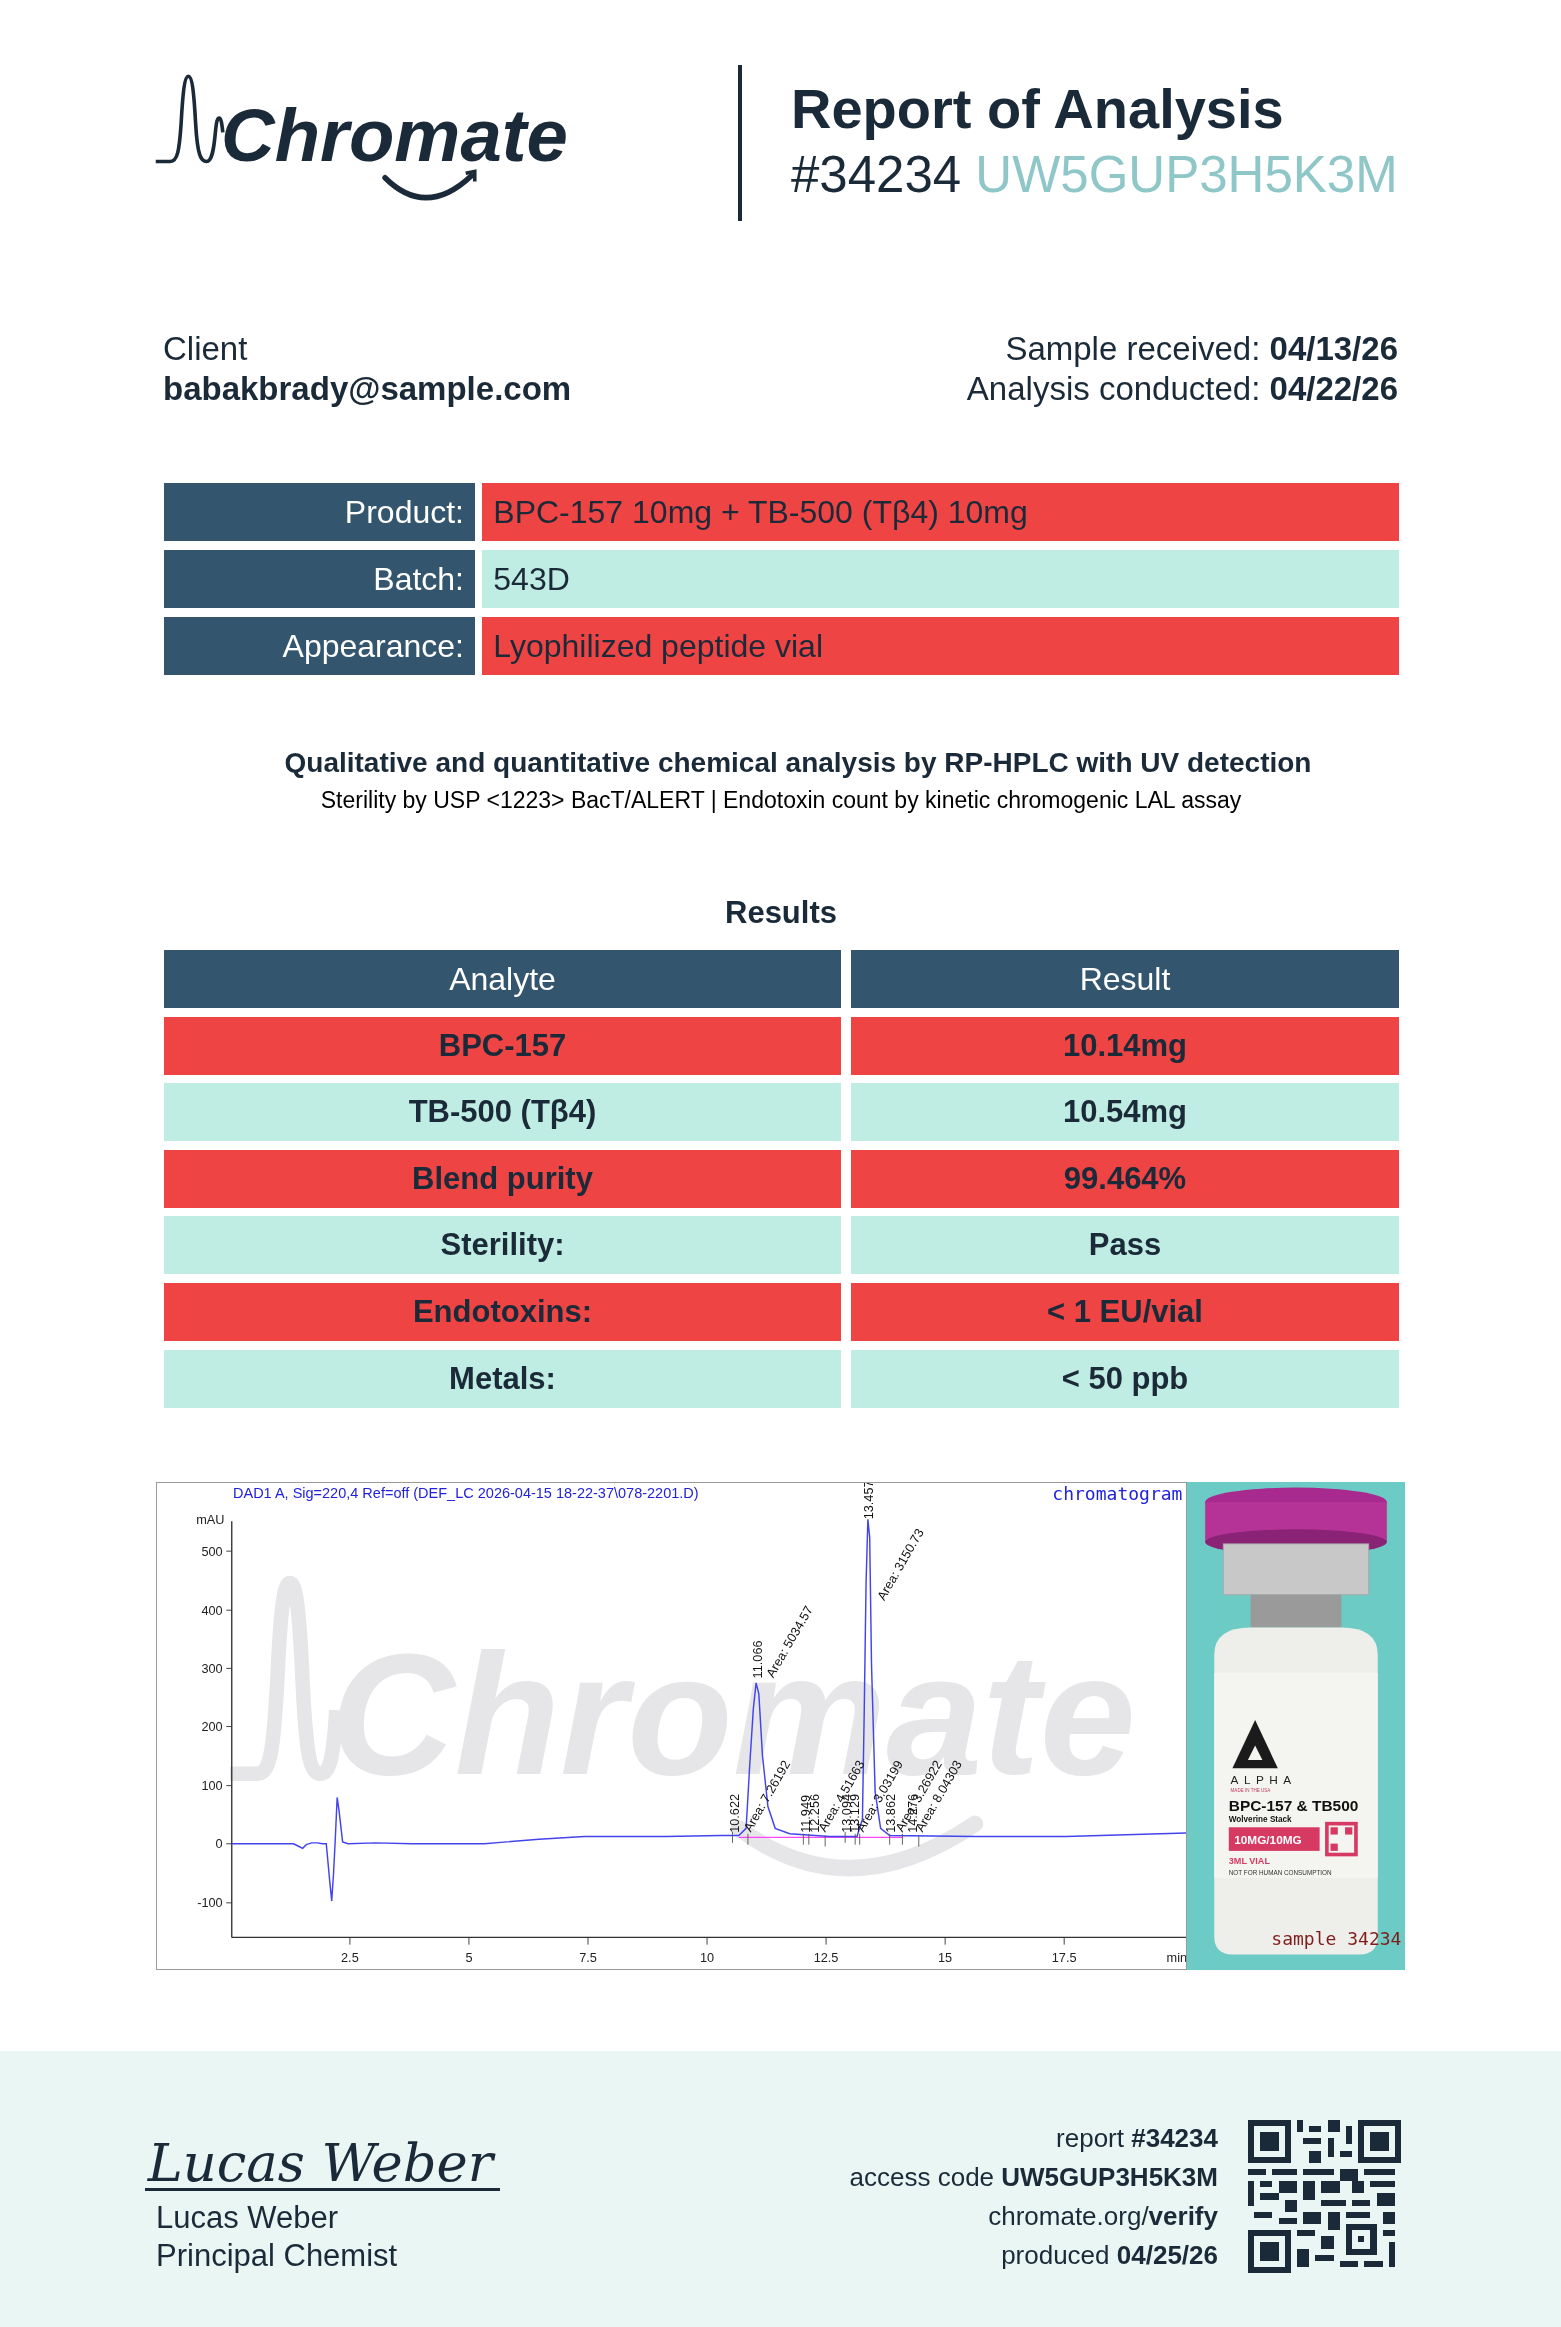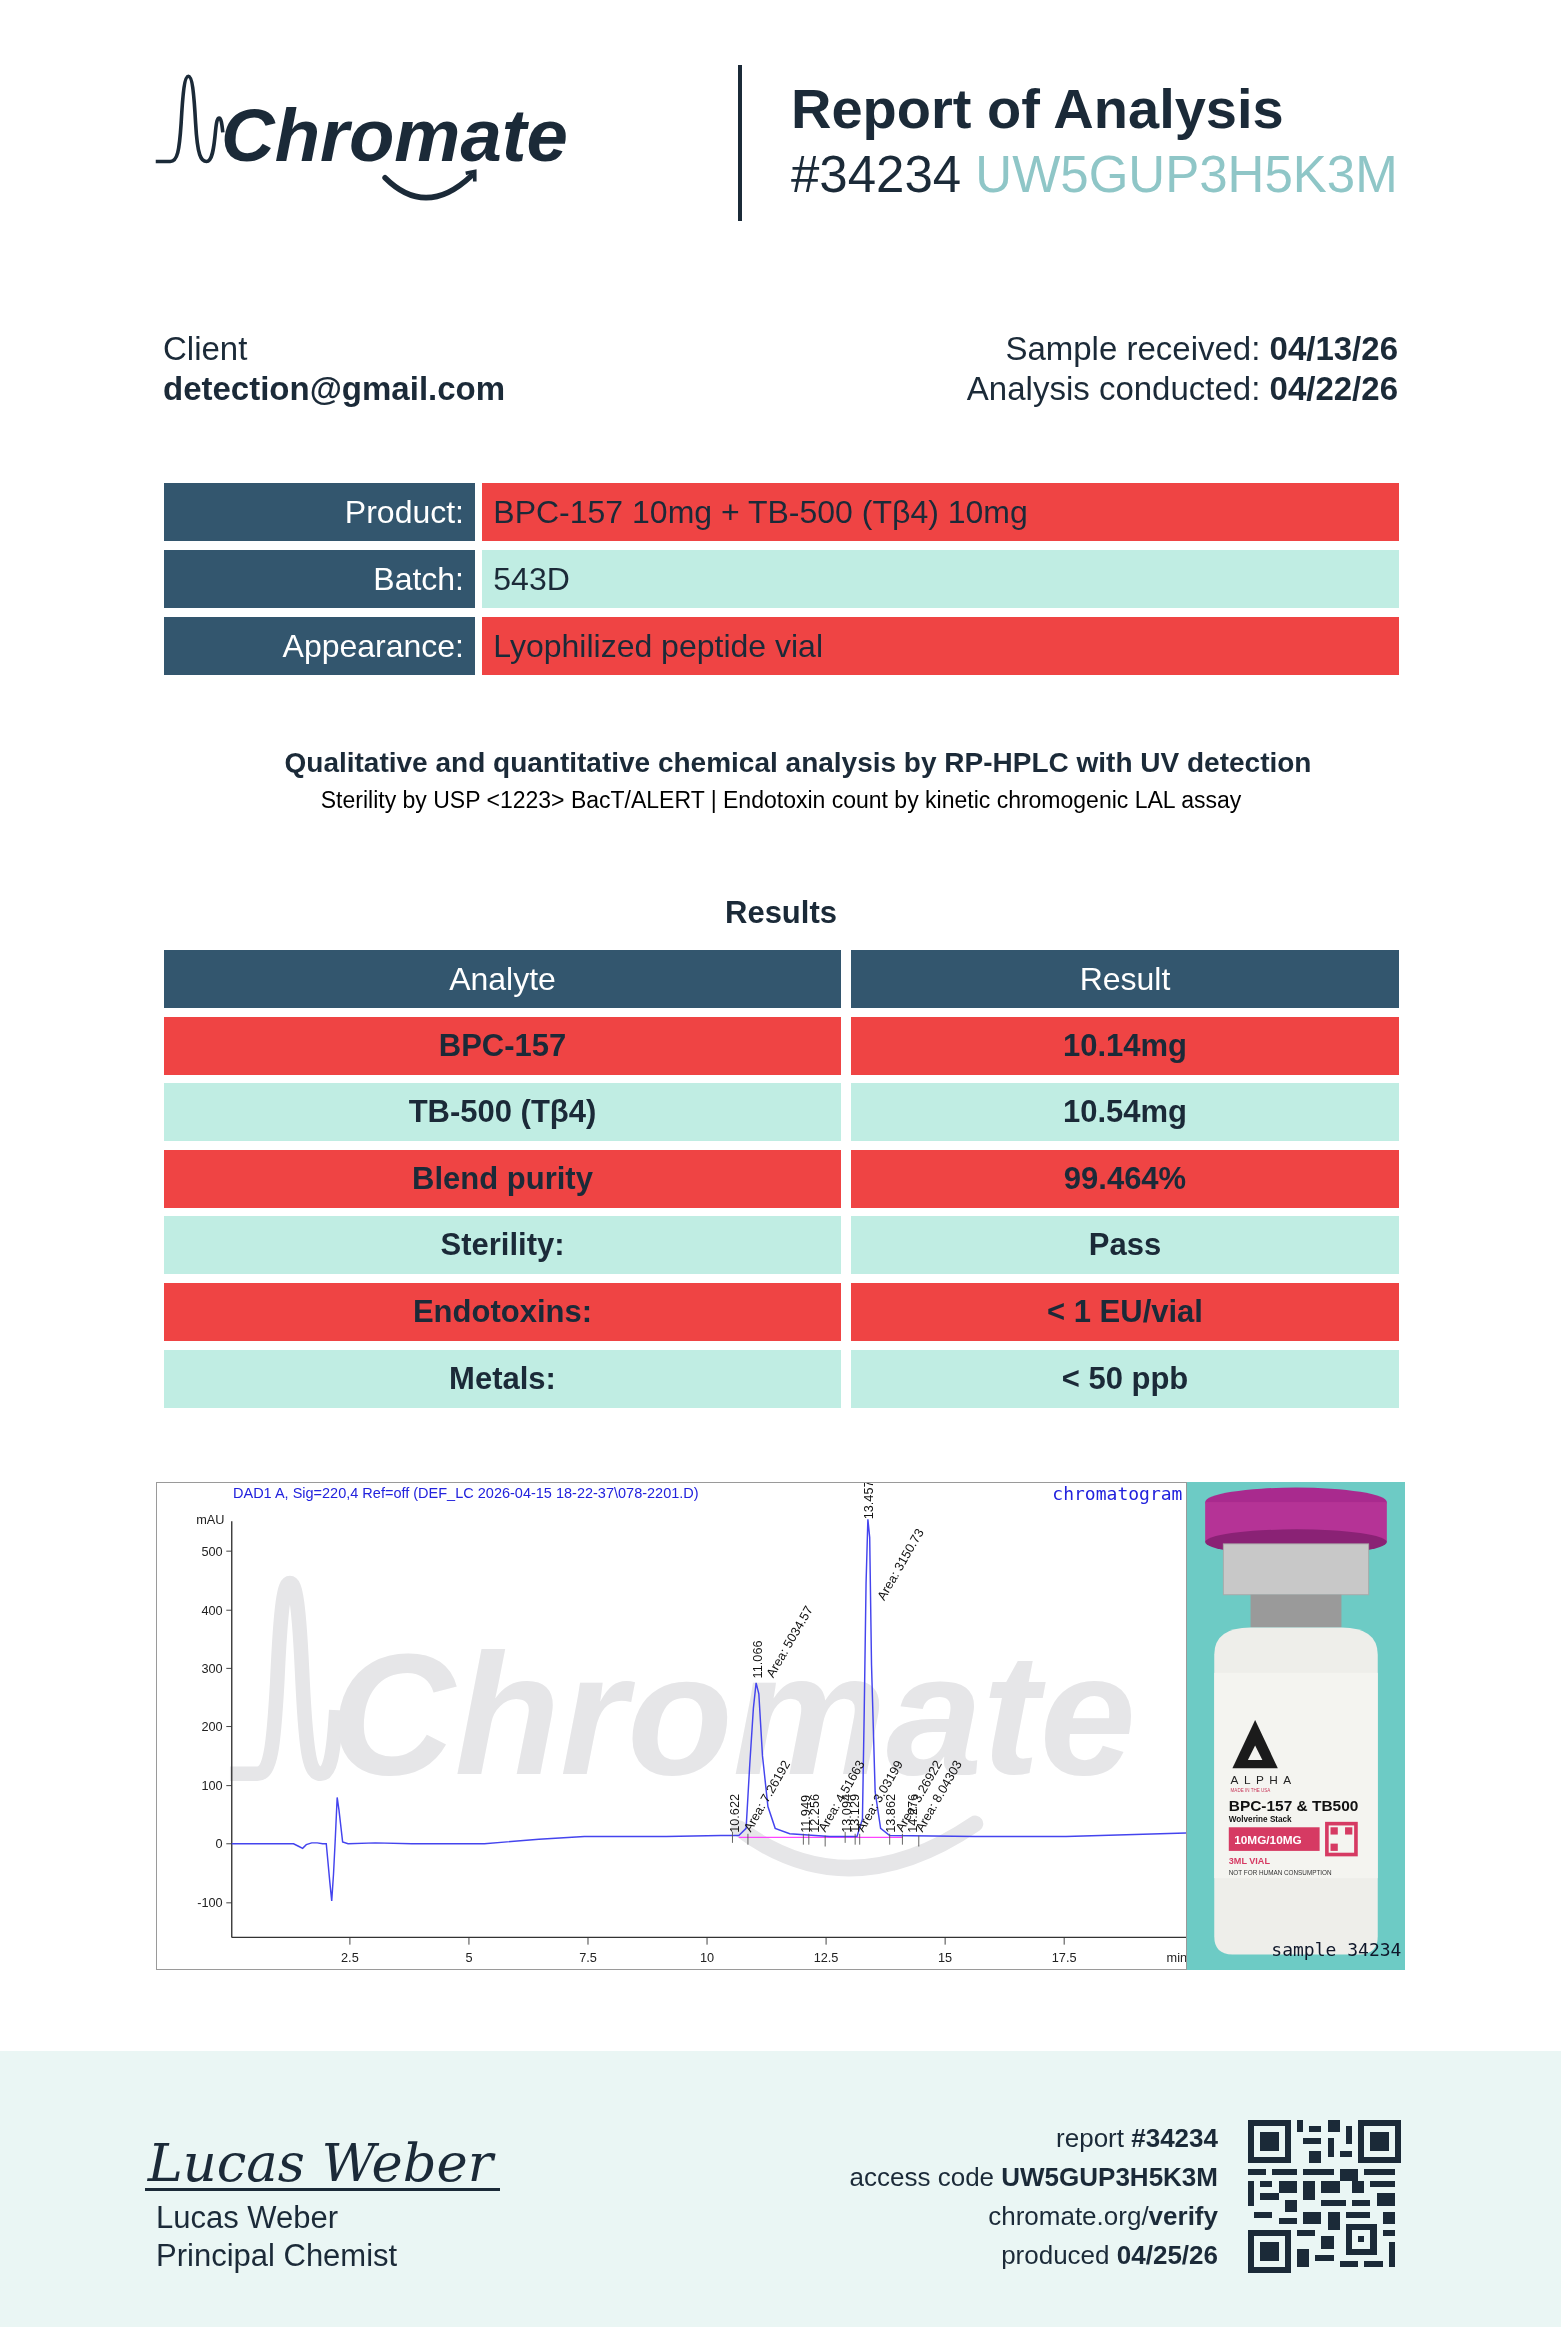--- a/index.html
+++ b/index.html
@@ -36,21 +36,21 @@
   .r-cell.c1 { width: 677px; }
   .r-cell.c2 { flex: 1; margin-left: 10px; }
   .r-head .r-cell { background: #33566e; color: #ffffff; font-weight: normal; font-size: 32px; }
 
   .chrom-box { position: absolute; left: 156px; top: 1482px; width: 1031px; height: 488px; border: 1.8px solid #9a9a9a; background: #fff; overflow: hidden; }
   .chrom-box svg { position: absolute; left: 0; top: 0; }
   .chrom-header { position: absolute; left: 76px; top: 1.8px; font-size: 14.5px; color: #2222dd; }
   .chrom-label { position: absolute; right: 3.6px; top: 0px; font-family: "DejaVu Sans Mono", monospace; font-size: 18px; color: #2222dd; }
 
   .vial-photo { position: absolute; left: 1187px; top: 1482px; width: 218px; height: 488px; background: #6dcbc5; overflow: hidden; }
-  .sample-label { position: absolute; right: 3.6px; bottom: 10px; font-family: "DejaVu Sans Mono", monospace; font-size: 18px; color: #0f172a; }
+  .sample-label { position: absolute; right: 3.6px; bottom: 21px; font-family: "DejaVu Sans Mono", monospace; font-size: 18px; color: #7f1d1d; }
 
   .footer { position: absolute; left: 0; top: 2051px; width: 1562px; height: 276px; background: #eaf6f4; }
   .signature { position: absolute; left: 144px; top: 2117px; width: 364px; height: 82px; }
   .sig-line { position: absolute; left: 145px; top: 2188px; width: 355px; height: 2.7px; background: #1b2a38; }
   .signer-name { position: absolute; left: 156px; top: 2200px; font-size: 31px; color: #1b2a38; }
   .signer-title { position: absolute; left: 156px; top: 2238px; font-size: 31px; color: #1b2a38; }
   .verify-block { position: absolute; right: 344px; top: 2119px; text-align: right; font-size: 26px; line-height: 39px; color: #1b2a38; }
   .verify-block b { font-weight: bold; }
   .qr { position: absolute; left: 1248px; top: 2120px; width: 153px; height: 153px; }
 </style>
@@ -67,21 +67,21 @@
   <div class="vdivider"></div>
   <div class="title">Report of Analysis</div>
   <div class="subtitle">
     <span>#34234</span>
     <span class="code">UW5GUP3H5K3M</span>
   </div>
 </div>
 
 <div class="client-block">
   <div>Client</div>
-  <div class="client-email">detection@gmail.com</div>
+  <div class="client-email">babakbrady@sample.com</div>
 </div>
 <div class="dates-block">
   <div>
     <span>Sample received:</span>
     <b>04/13/26</b>
   </div>
   <div>
     <span>Analysis conducted:</span>
     <b>04/22/26</b>
   </div>

